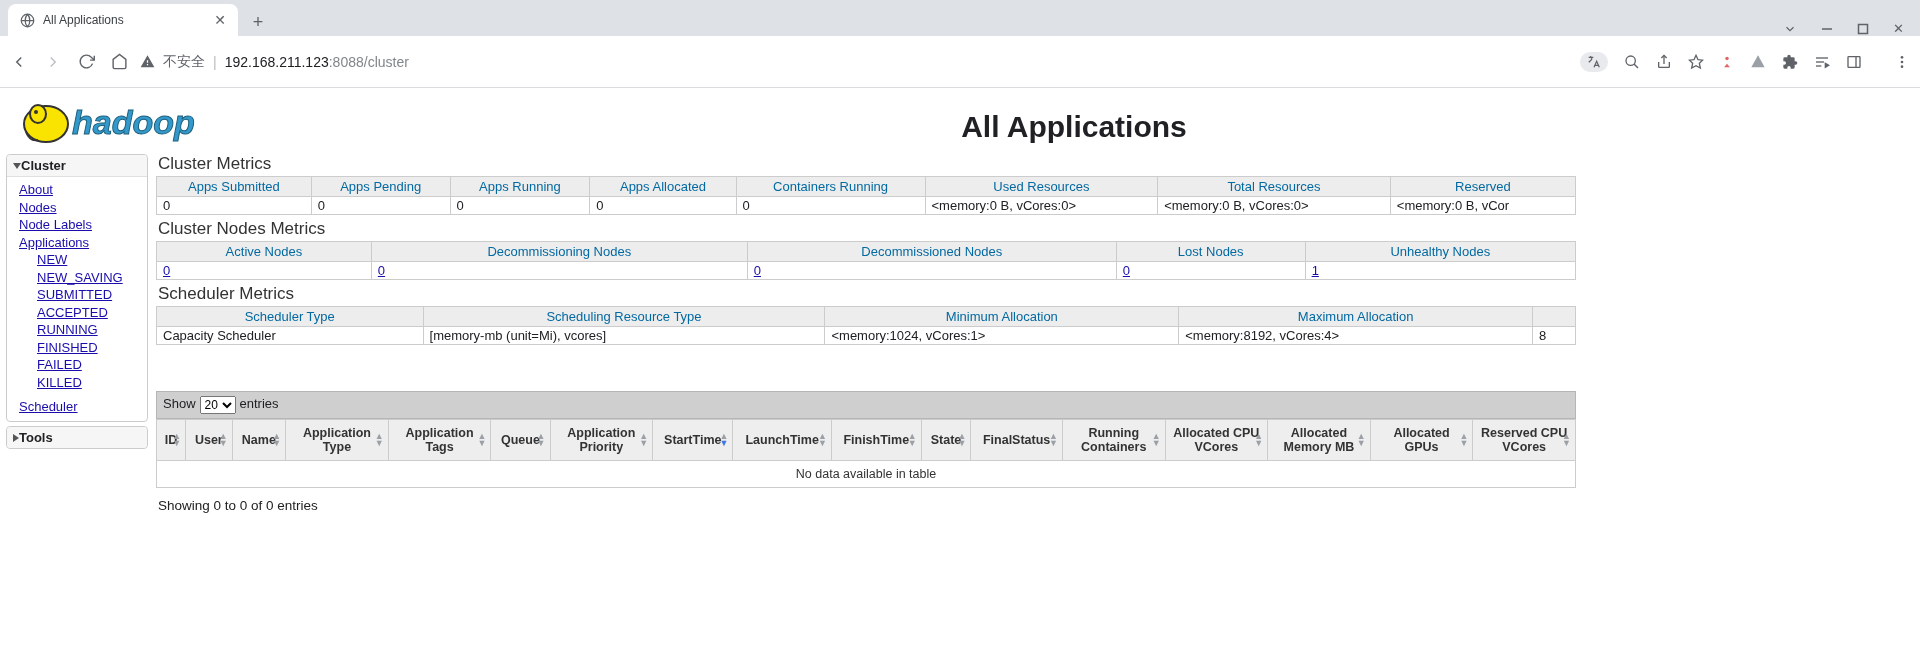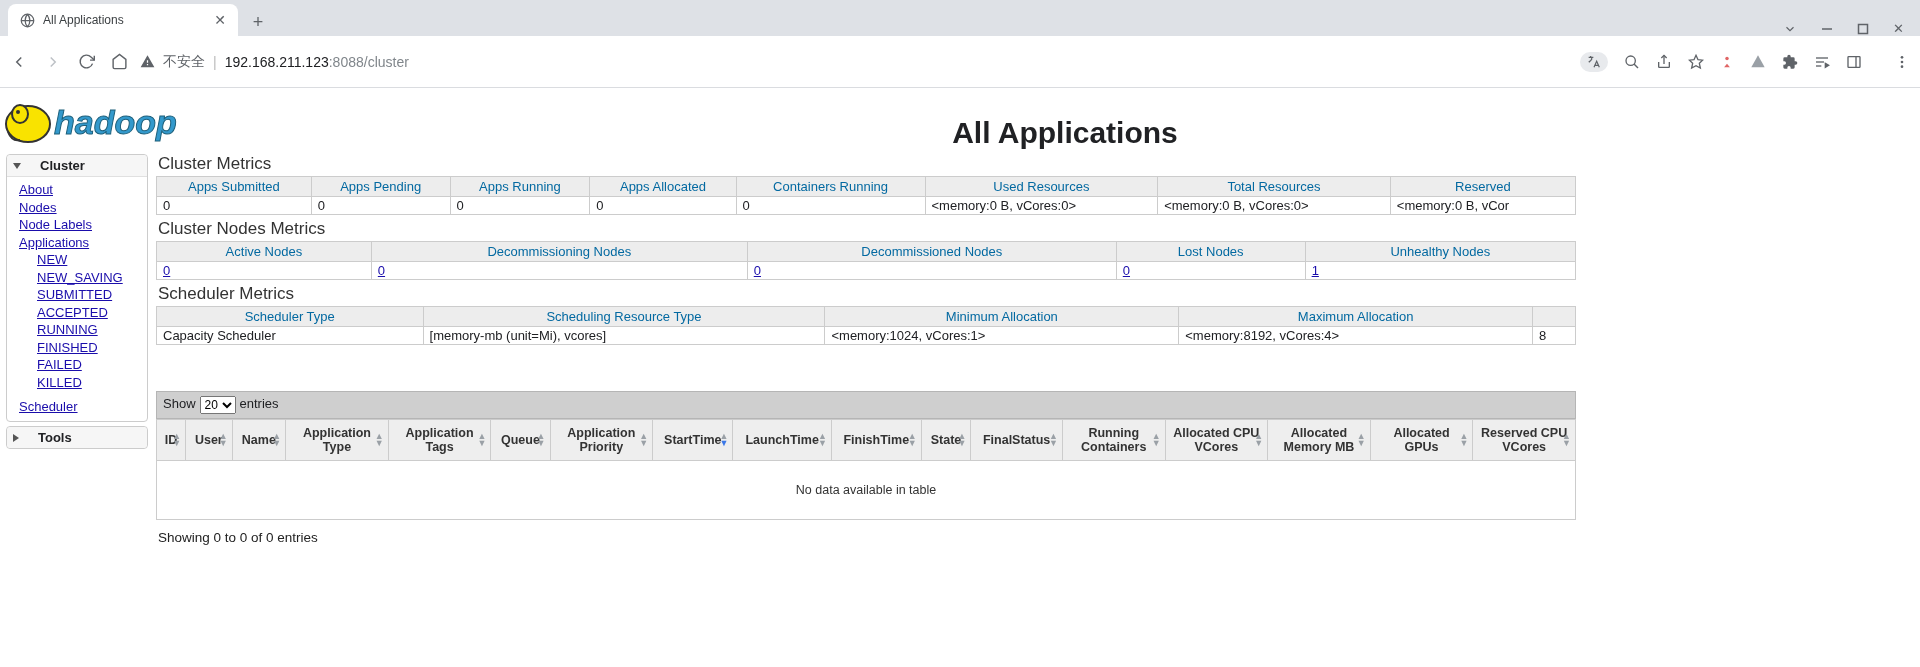--- a/index.html
+++ b/index.html
@@ -17,49 +17,49 @@
   .nav-icons { display:flex; align-items:center; gap:16px; color:#5f6368; }
   .nav-icons .disabled { color:#bdc1c6; }
   .url-box { flex:1; display:flex; align-items:center; gap:8px; color:#5f6368; font-size:14px; }
   .url-box .insecure { color:#5f6368; }
   .url-text { color:#202124; }
   .url-faded { color:#80868b; }
   .ext-icons { display:flex; align-items:center; gap:16px; color:#5f6368; }
   .ext-icons .badge { background:#e8eaed; border-radius:14px; padding:2px 6px; }
   .avatar-circle { width:22px; height:22px; border-radius:50%; background:linear-gradient(135deg,#8ab4f8,#34a853); }
   svg { display:block; }
-  .header { display:flex; align-items:flex-end; padding:4px 10px 0 0; }
+  .header { display:flex; align-items:flex-start; padding:4px 10px 0 18px; }
   .logo-wrap { display:flex; align-items:center; }
   .page-title { flex:1; text-align:center; font-size:30px; font-weight:700; margin-top:18px; padding-right:20px; }
 
   .body-row { display:flex; align-items:flex-start; }
   .sidebar { width:142px; margin:4px 8px 0 6px; font-size:13px; }
   .side-section { border:1px solid #ccc; border-radius:4px; margin-bottom:4px; background:#fff; }
-  .side-head { display:flex; align-items:center; gap:19px; padding:3px 6px; font-weight:600; border-bottom:1px solid #e0e0e0; cursor:pointer; background:#f6f6f6; border-radius:4px 4px 0 0; }
+  .side-head { display:flex; align-items:center; gap:0; padding:3px 6px; font-weight:600; border-bottom:1px solid #e0e0e0; cursor:pointer; background:#f6f6f6; border-radius:4px 4px 0 0; }
   .side-head.collapsed { border-bottom:none; border-radius:4px; }
   .side-body { padding:4px 8px 6px 12px; }
   .side-body a { color:#1a0dab; text-decoration:underline; display:block; line-height:1.35; cursor:pointer; width:fit-content; }
   .side-sub { padding-left:18px; }
   .side-body .sep { height:6px; }
 
   .main { flex:1; padding:0 0 20px 0; overflow-x:auto; }
   .sect-title { font-size:17px; color:#333; margin:4px 0 2px 2px; }
   table.metrics { border-collapse:collapse; width:1420px; font-size:13px; }
   table.metrics th { background:#ededed; border:1px solid #ccc; font-weight:400; color:#0369a1; padding:2px 6px; text-align:center; white-space:nowrap; }
   table.metrics td { border:1px solid #ccc; padding:1px 6px; text-align:left; white-space:nowrap; }
   table.metrics td a { color:#1a0dab; text-decoration:underline; }
 
   .dt-top { background:#cfcfcf; border:1px solid #b5b5b5; padding:4px 6px; display:flex; align-items:flex-start; gap:4px; width:1420px;margin-top:46px; }
   .dt-top select { font-size:12px; }
 
   table.apps { border-collapse:collapse; width:1420px; font-size:12.5px; }
   table.apps th { background:#eee; border:1px solid #ccc; padding:6px 6px; font-weight:700; color:#333; text-align:center; vertical-align:middle; position:relative; }
   table.apps th .sort { position:absolute; right:4px; top:50%; transform:translateY(-50%); font-size:9px; color:#9aa0a6; line-height:7px; }
   table.apps th.sorted .sort .down { color:#3b78e7; }
-  table.apps td.nodata { border:1px solid #ccc; text-align:center; padding:22px; color:#333; }
+  table.apps td.nodata { border:1px solid #ccc; text-align:center; padding:6px; color:#333; }
   .dt-info { padding:10px 2px; font-size:13.5px; color:#222; }
 
   .tri { display:inline-block; width:0; height:0; border-left:4px solid transparent; border-right:4px solid transparent; }
   .tri.right { border-left:6px solid #555; border-top:4px solid transparent; border-bottom:4px solid transparent; border-right:none; }
   .tri.down { border-top:6px solid #555; }
 </style>
 </head>
 <body>
 
 <div class="chrome">

